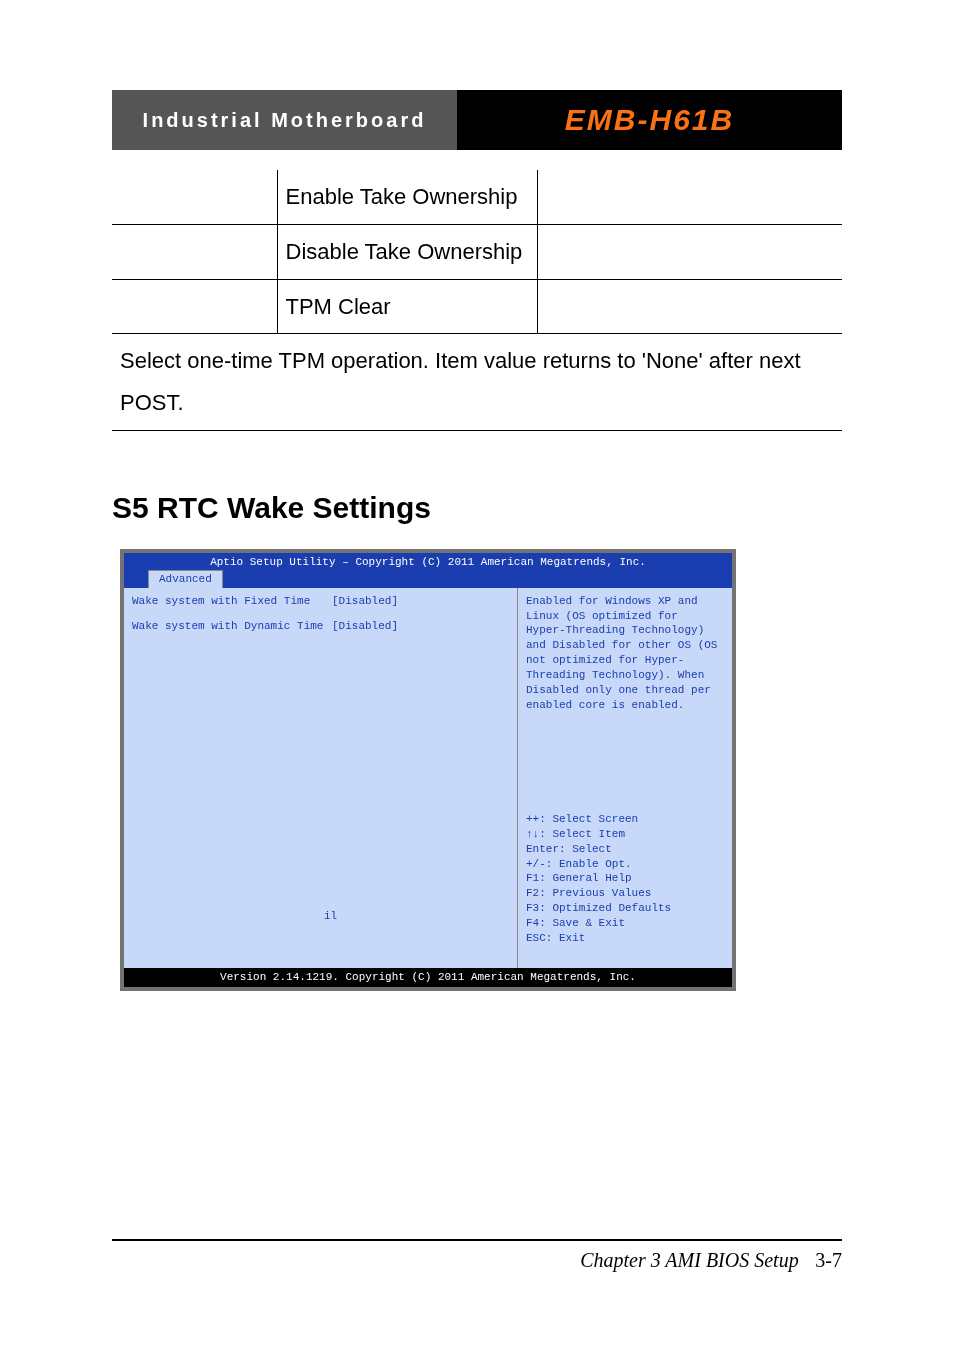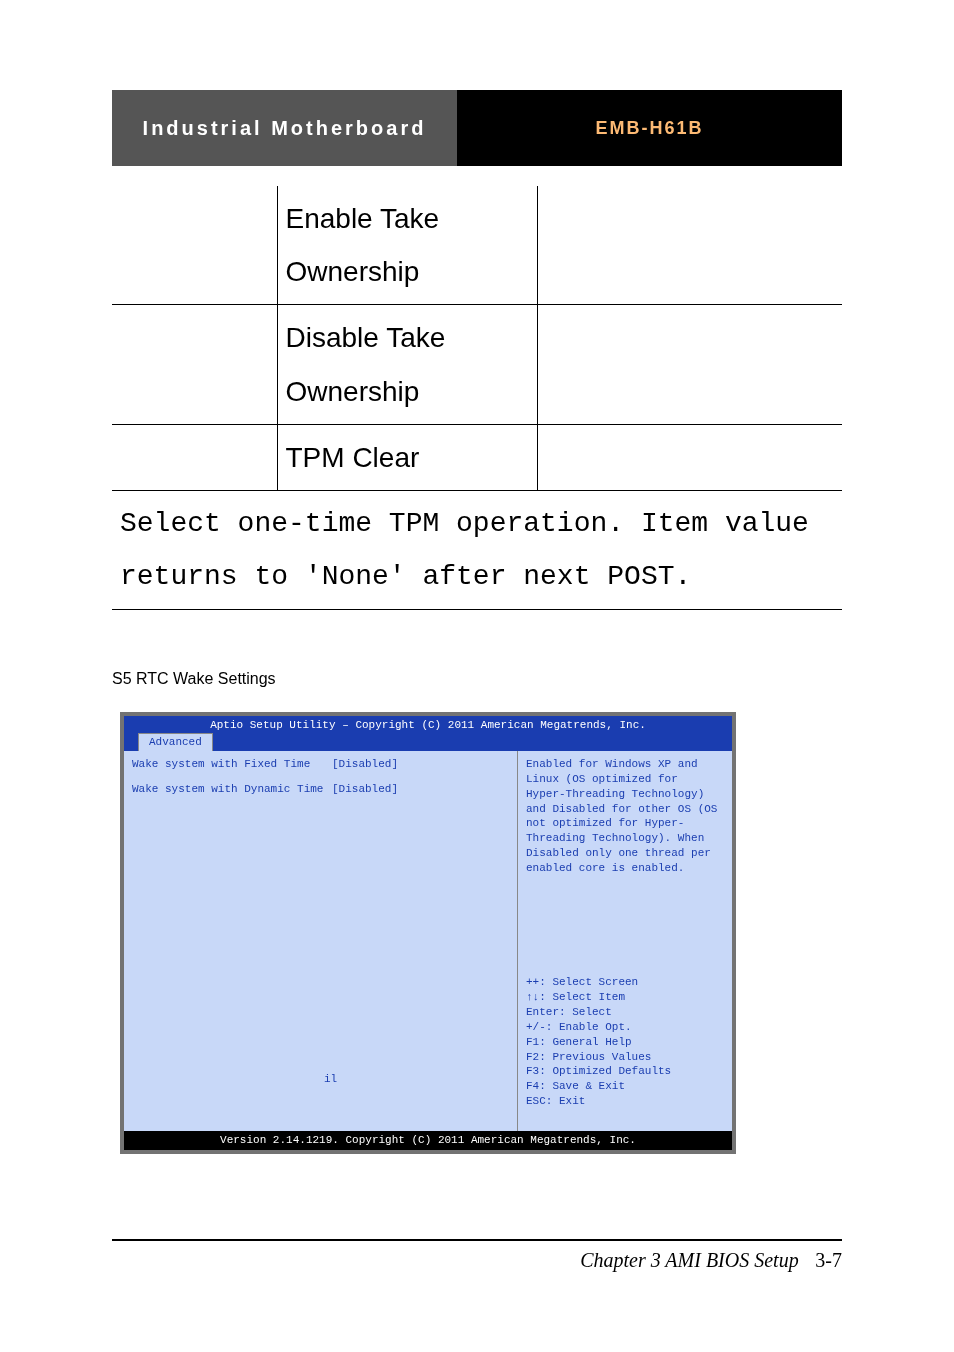--- a/index.html
+++ b/index.html
@@ -8,87 +8,88 @@
     height: 1352px;
     background: #fff;
     font-family: Arial, Helvetica, sans-serif;
     position: relative;
   }
   .page {
     padding: 90px 112px 0 112px;
   }
   .header-bar {
     display: flex;
-    height: 76px;
+    height: 60px;
     margin-bottom: 20px;
   }
   .header-left {
     background: #555;
     color: #fff;
     font-weight: bold;
     letter-spacing: 3px;
     font-size: 20px;
     display: flex;
     align-items: center;
     justify-content: center;
     width: 345px;
   }
   .header-right {
     background: #000;
-    color: #fdba74;
+    color: #f97316;
     font-weight: bold;
     letter-spacing: 2px;
-    font-size: 18px;
+    font-size: 30px;
     display: flex;
     align-items: center;
     justify-content: center;
     flex: 1;
+    font-style: italic;
   }
   .tbl {
     border-collapse: collapse;
     width: 100%;
-    font-size: 28px;
+    font-size: 22px;
     font-family: Arial, Helvetica, sans-serif;
   }
   .tbl td {
     border: 1px solid #000;
     padding: 6px 8px;
     vertical-align: top;
     line-height: 1.9;
   }
   .tbl td.noleft { border-left: none; }
-  .tbl td.noright { border-right: none; font-family: Liberation Mono, monospace; }
+  .tbl td.noright { border-right: none; }
   .tbl td.notop { border-top: none; }
   .col1 { width: 165px; }
   .col2 { width: 260px; }
   .col3 { }
   .section-title {
-    font-weight: normal;
-    font-size: 16px;
+    font-weight: bold;
+    font-size: 30px;
     margin: 60px 0 24px 0;
   }
   
   .bios {
     width: 616px;
     margin: 0 0 0 8px;
     border: 4px solid #737373;
     font-family: "Courier New", monospace;
     font-size: 11px;
     line-height: 1.35;
   }
   .bios-top {
     background: #1a3db0;
     color: #fff;
     text-align: center;
     padding: 2px 0 0 0;
   }
   .bios-tabrow {
     display: flex;
     background: #1a3db0;
-    padding-left: 14px;
+    padding-left: 24px;
   }
   .bios-tab {
     background: #c8d8f8;
     color: #1a3db0;
     padding: 1px 10px;
     border: 1px solid #888;
     border-bottom: none;
   }
   .bios-body {
     display: flex;

